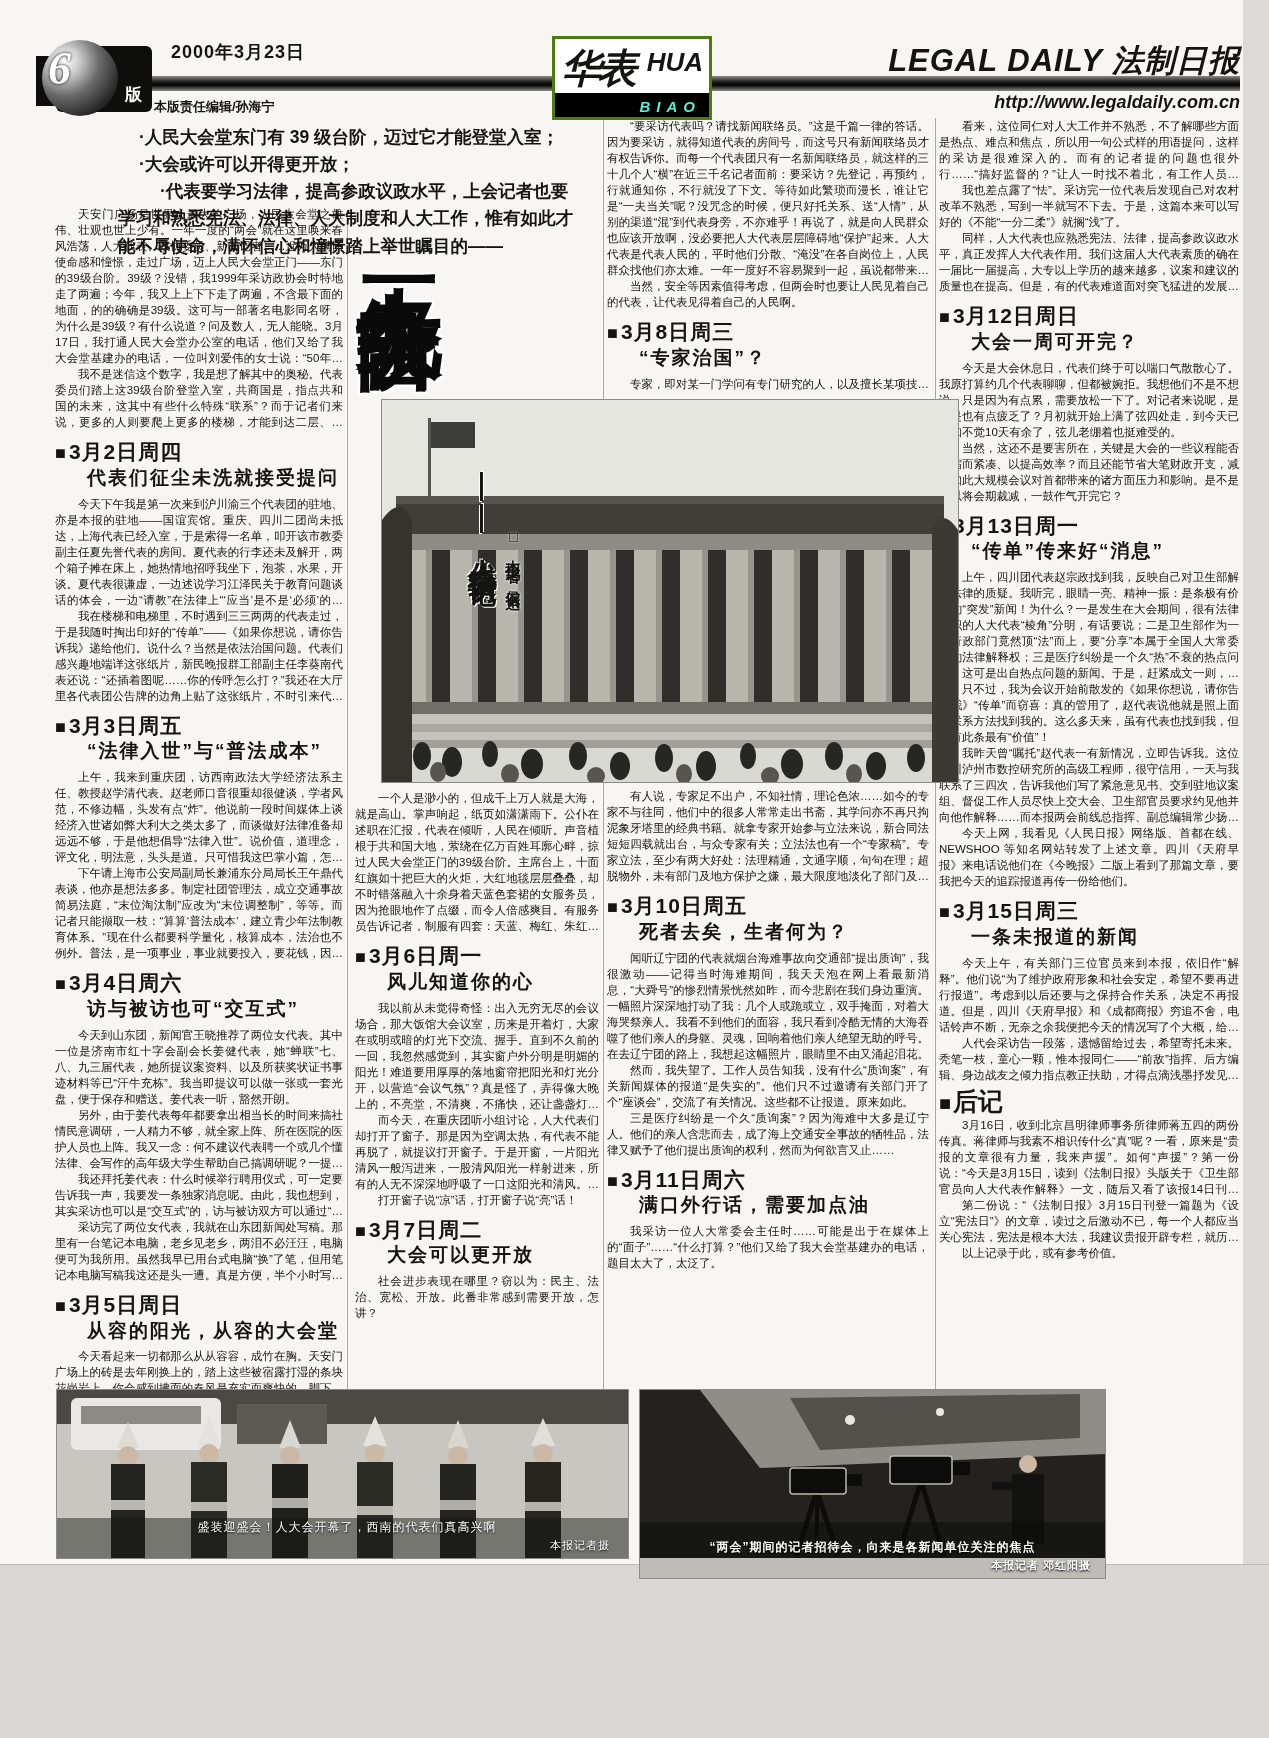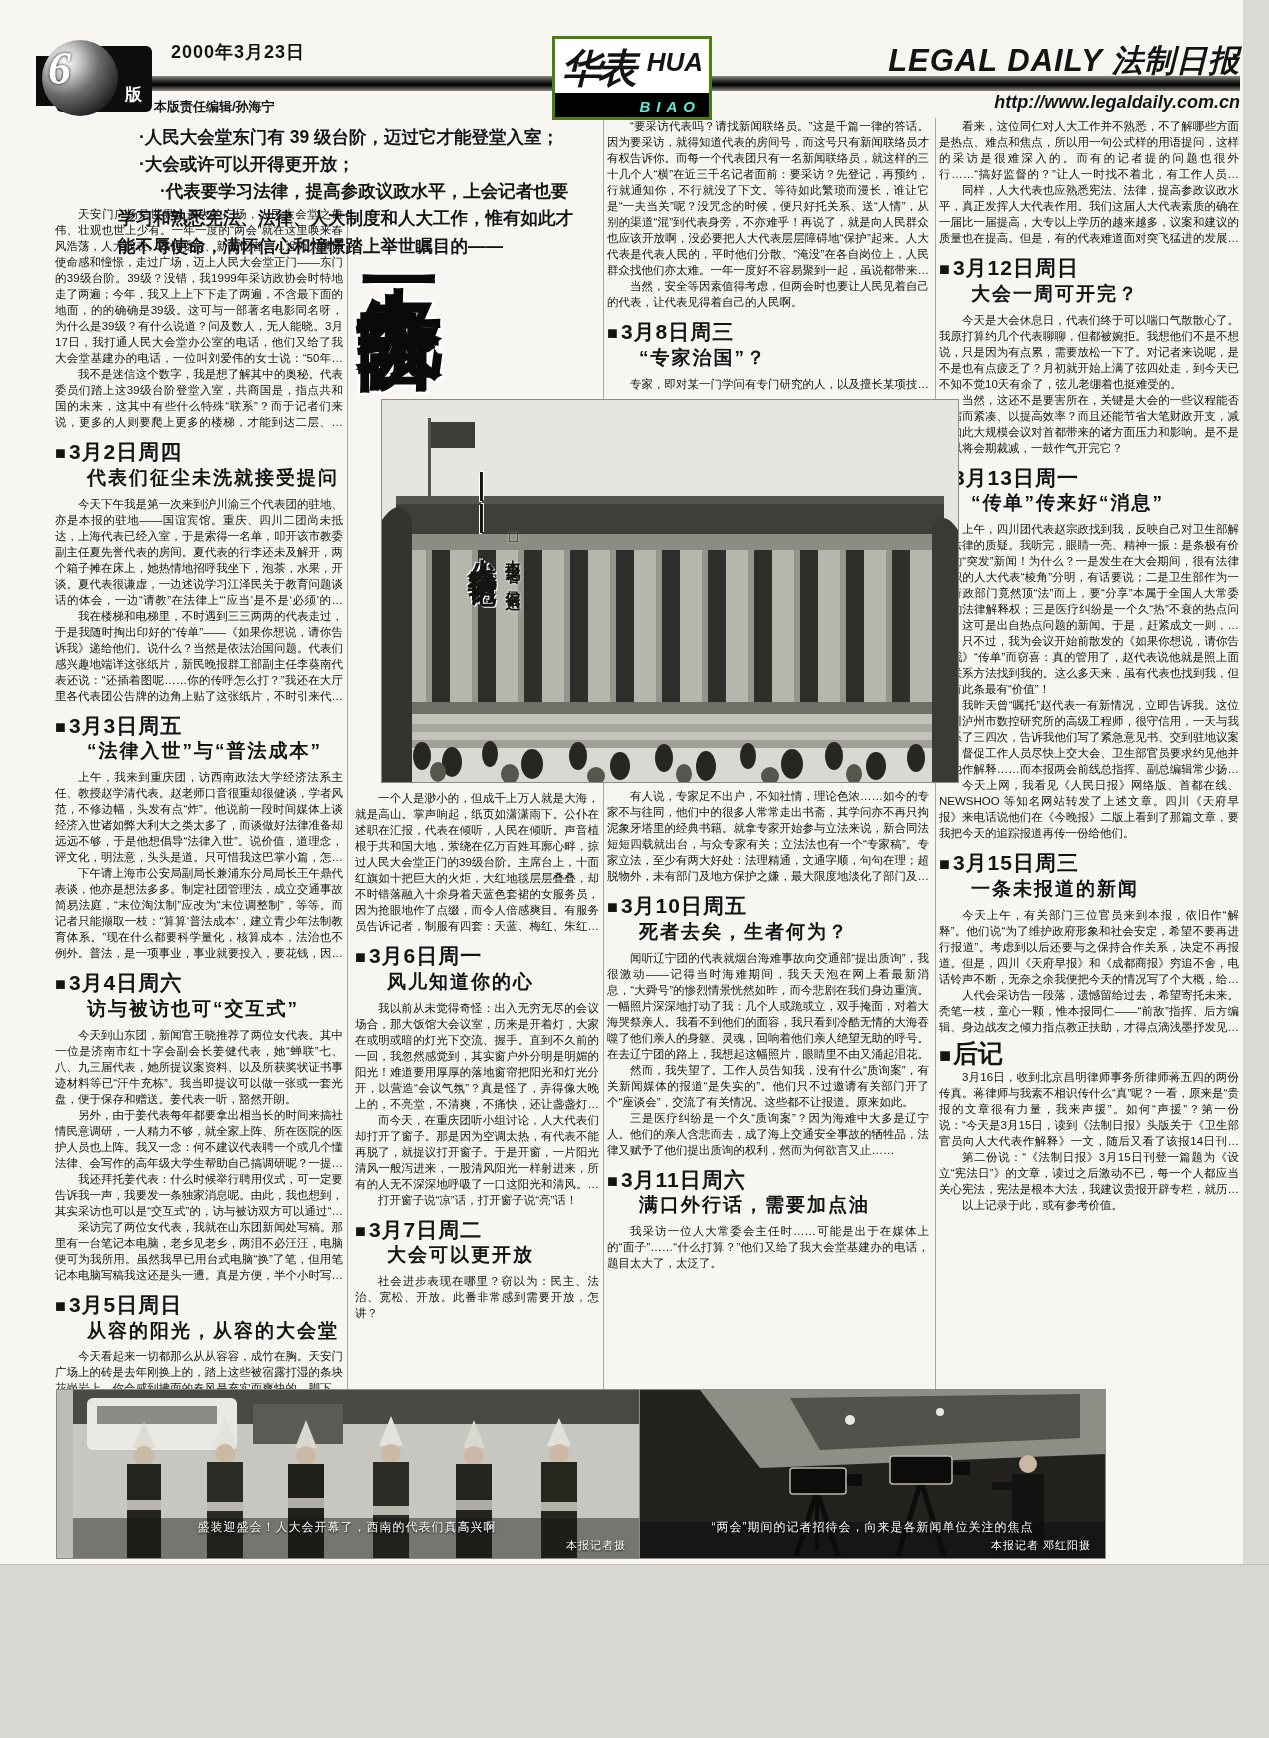--- a/index.html
+++ b/index.html
@@ -53,22 +53,22 @@
     text-shadow:-2px -2px 0 #fff,2px -2px 0 #fff,-2px 2px 0 #fff,2px 2px 0 #fff,0 0 5px #fff;}
   .vsub{position:absolute;left:112px;top:266px;height:330px;writing-mode:vertical-rl;
     font-size:29px;font-weight:800;letter-spacing:3px;
     text-shadow:-1px -1px 0 #fff,1px 1px 0 #fff;}
   .vby{position:absolute;left:152px;top:322px;height:240px;writing-mode:vertical-rl;
     font-size:15px;font-weight:bold;letter-spacing:3px;text-shadow:0 0 3px #fff;}
   
   .photo{position:absolute;overflow:hidden;background:#bdbcb7;box-shadow:0 0 0 1px #8c8b87;}
   .photo svg{display:block;}
   .center-photo{left:382px;top:400px;width:576px;height:382px;z-index:2;}
-  .bl-photo{left:57px;top:1390px;width:571px;height:168px;z-index:5;padding-left:16px;}
-  .br-photo{left:640px;top:1390px;width:465px;height:168px;z-index:5;}
+  .bl-photo{left:57px;top:1390px;width:571px;height:168px;z-index:5;}
+  .br-photo{left:640px;top:1390px;width:465px;height:188px;z-index:5;font-weight:bold;}
   .pcap{position:absolute;color:#fff;font-size:12px;letter-spacing:1px;text-shadow:0 1px 2px #000;z-index:6;}
   .pcredit{position:absolute;color:#fff;font-size:11px;letter-spacing:1px;text-shadow:0 1px 2px #000;z-index:6;}
   
   .right-margin{right:0;top:0;width:26px;height:1738px;background:#dbdad6;}
   .bottom-margin{left:0;top:1564px;width:1269px;height:174px;background:#d9d8d4;border-top:1px solid #bdbcb8;}
 </style>
 </head>
 <body>
 
 <div class="page">
@@ -180,20 +180,21 @@
       <p class="cl c3">三是医疗纠纷是一个久“质询案”？因为海难中大多是辽宁人。他们的亲人含悲而去，成了海上交通安全事故的牺牲品，法律又赋予了他们提出质询的权利，然而为何欲言又止……</p>
       <div class="sec-head">
         <div class="sec-date">3月11日周六</div>
         <div class="sec-title">满口外行话，需要加点油</div>
       </div>
       <p class="cl c4">我采访一位人大常委会主任时……可能是出于在媒体上的“面子”……“什么打算？”他们又给了我大会堂基建办的电话，题目太大了，太泛了。</p>
     </div>
 
     <div class="col" style="left:884px;top:0;width:300px;height:1268px;">
       <p class="cl c4">看来，这位同仁对人大工作并不熟悉，不了解哪些方面是热点、难点和焦点，所以用一句公式样的用语提问，这样的采访是很难深入的。而有的记者提的问题也很外行……“搞好监督的？”让人一时找不着北，有工作人员嘟囔：这样的记者，究竟对人大知多少？</p>
+      <p class="cl c4">我也差点露了“怯”。采访完一位代表后发现自己对农村改革不熟悉，写到一半就写不下去。于是，这篇本来可以写好的《不能“一分二柔”》就搁“浅”了。</p>
       <p class="cl c4">同样，人大代表也应熟悉宪法、法律，提高参政议政水平，真正发挥人大代表作用。我们这届人大代表素质的确在一届比一届提高，大专以上学历的越来越多，议案和建议的质量也在提高。但是，有的代表难道面对突飞猛进的发展形势无动于衷？不是的，也许是自以为提不出有价值的建议而不得不保持沉默吧。</p>
       <div class="sec-head">
         <div class="sec-date">3月12日周日</div>
         <div class="sec-title">大会一周可开完？</div>
       </div>
       <p class="cl c5">今天是大会休息日，代表们终于可以喘口气散散心了。我原打算约几个代表聊聊，但都被婉拒。我想他们不是不想说，只是因为有点累，需要放松一下了。对记者来说呢，是不是也有点疲乏了？月初就开始上满了弦四处走，到今天已不知不觉10天有余了，弦儿老绷着也挺难受的。</p>
       <p class="cl c5">当然，这还不是要害所在，关键是大会的一些议程能否压缩而紧凑、以提高效率？而且还能节省大笔财政开支，减少如此大规模会议对首都带来的诸方面压力和影响。是不是可以将会期裁减，一鼓作气开完它？</p>
       <div class="sec-head">
         <div class="sec-date">3月13日周一</div>
         <div class="sec-title">“传单”传来好“消息”</div>

